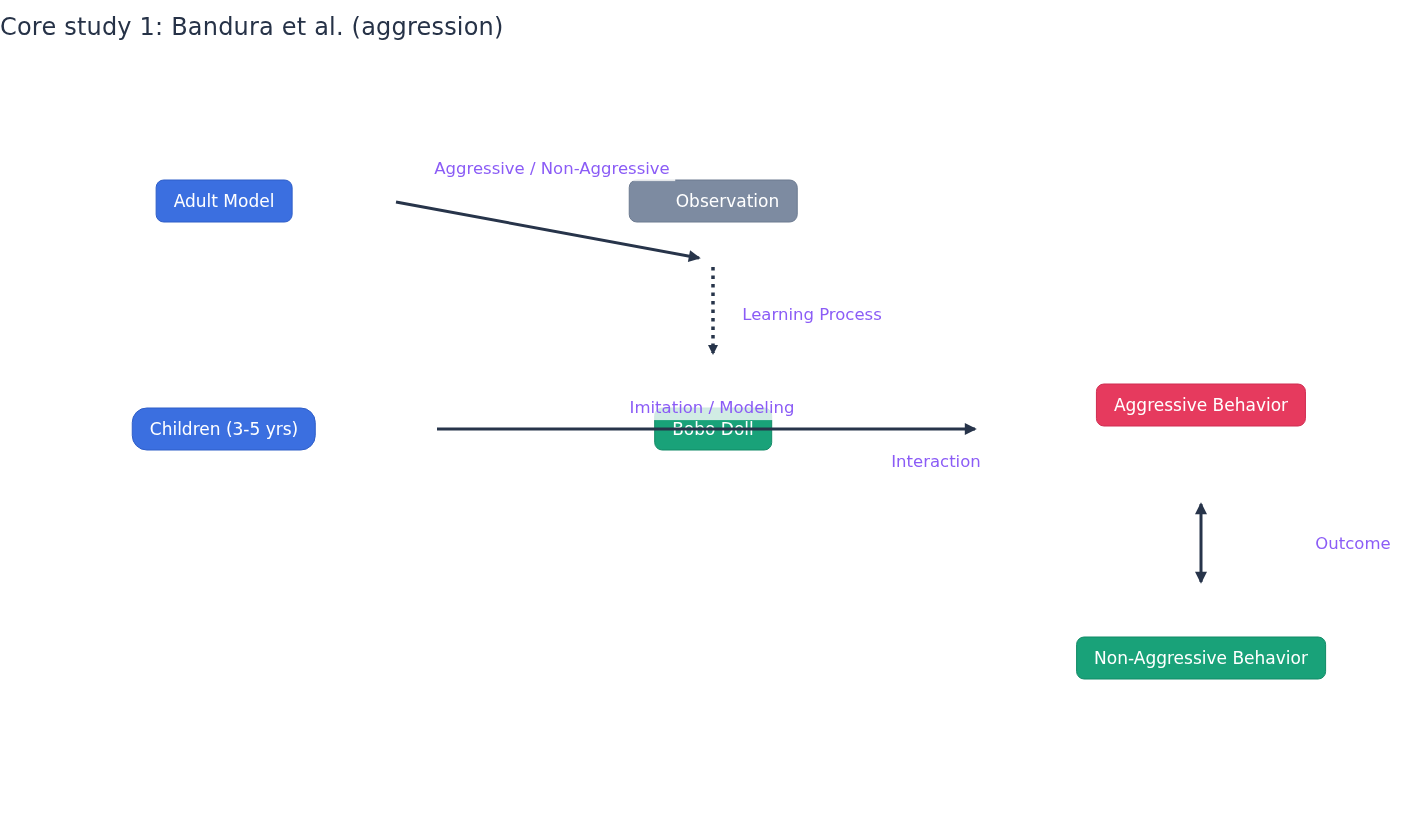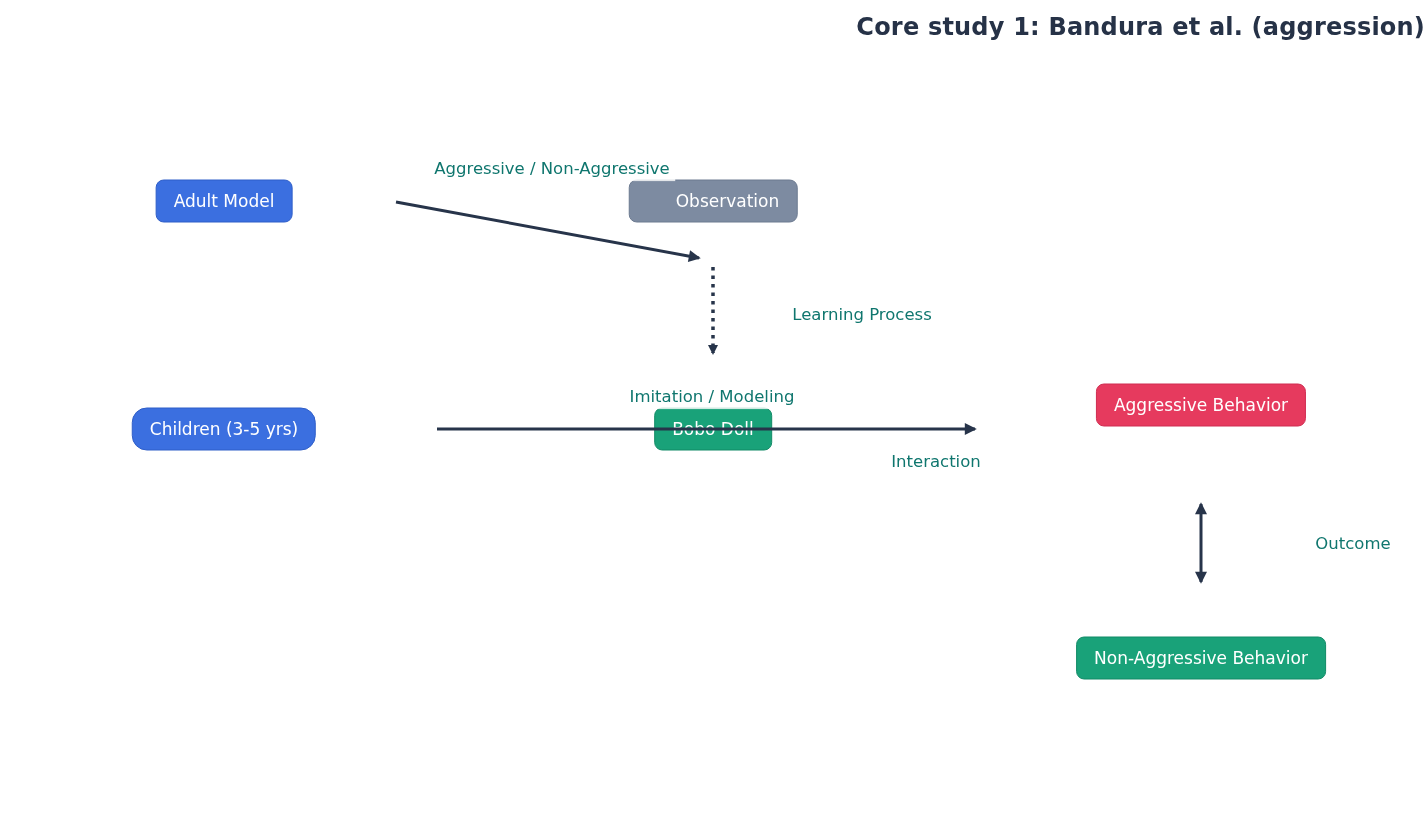--- a/index.html
+++ b/index.html
@@ -13,23 +13,23 @@
     width: 1425px;
     height: 825px;
     background: #ffffff;
     overflow: hidden;
   }
   .title {
     position: absolute;
     left: 0;
     top: 13px;
     width: 100%;
-    text-align: right;
+    text-align: left;
     font-size: 24px;
-    font-weight: bold;
+    font-weight: normal;
     color: #263247;
     letter-spacing: 0.2px;
     z-index: 4;
   }
   .node {
     position: absolute;
     transform: translate(-50%, -50%);
     color: #ffffff;
     font-size: 17px;
     line-height: 1;
@@ -49,21 +49,21 @@
     position: absolute;
     left: 0;
     top: 0;
     z-index: 2;
     pointer-events: none;
   }
   .edge-label {
     position: absolute;
     transform: translate(-50%, -50%);
     font-size: 16.5px;
-    color: #0f766e;
+    color: #8b5cf6;
     background: rgba(255,255,255,0.8);
     padding: 2px 5px;
     white-space: nowrap;
     z-index: 3;
     line-height: 1.2;
   }
 </style>
 </head>
 <body>
 
@@ -72,22 +72,22 @@
   <div class="title">Core study 1: Bandura et al. (aggression)</div>
 
   <div class="node node-blue" style="left:224px;  top:201px;border-radius:8px;">Adult Model</div>
   <div class="node node-gray" style="left:713px;  top:201px;padding-left:46px;">Observation</div>
   <div class="node node-blue" style="left:224px;  top:429px;border-radius:15px;">Children (3-5 yrs)</div>
   <div class="node node-green" style="left:713px;  top:429px;">Bobo Doll</div>
   <div class="node node-red" style="left:1201px; top:405px;">Aggressive Behavior</div>
   <div class="node node-green" style="left:1201px; top:658px;">Non-Aggressive Behavior</div>
 
   <div class="edge-label" style="left:552px;  top:169px;">Aggressive / Non-Aggressive</div>
-  <div class="edge-label" style="left:862px;  top:315px;">Learning Process</div>
-  <div class="edge-label" style="left:712px;  top:397px;text-align:center;">Imitation / Modeling</div>
+  <div class="edge-label" style="left:812px;  top:315px;">Learning Process</div>
+  <div class="edge-label" style="left:712px;  top:408px;text-align:center;">Imitation / Modeling</div>
   <div class="edge-label" style="left:936px;  top:462px;">Interaction</div>
   <div class="edge-label" style="left:1313px; top:544px;margin-left:40px;">Outcome</div>
 
   <svg class="arrows" width="1425" height="825" viewBox="0 0 1425 825">
     <defs>
       <marker id="ah" viewBox="0 0 10 10" refX="8.5" refY="5" markerWidth="14" markerHeight="12" orient="auto" markerUnits="userSpaceOnUse">
         <path d="M0,0 L10,5 L0,10 Z" fill="#27344a"></path>
       </marker>
       <marker id="ah-small" viewBox="0 0 10 10" refX="8" refY="5" markerWidth="11" markerHeight="10" orient="auto" markerUnits="userSpaceOnUse">
         <path d="M0,0 L10,5 L0,10 Z" fill="#27344a"></path>

